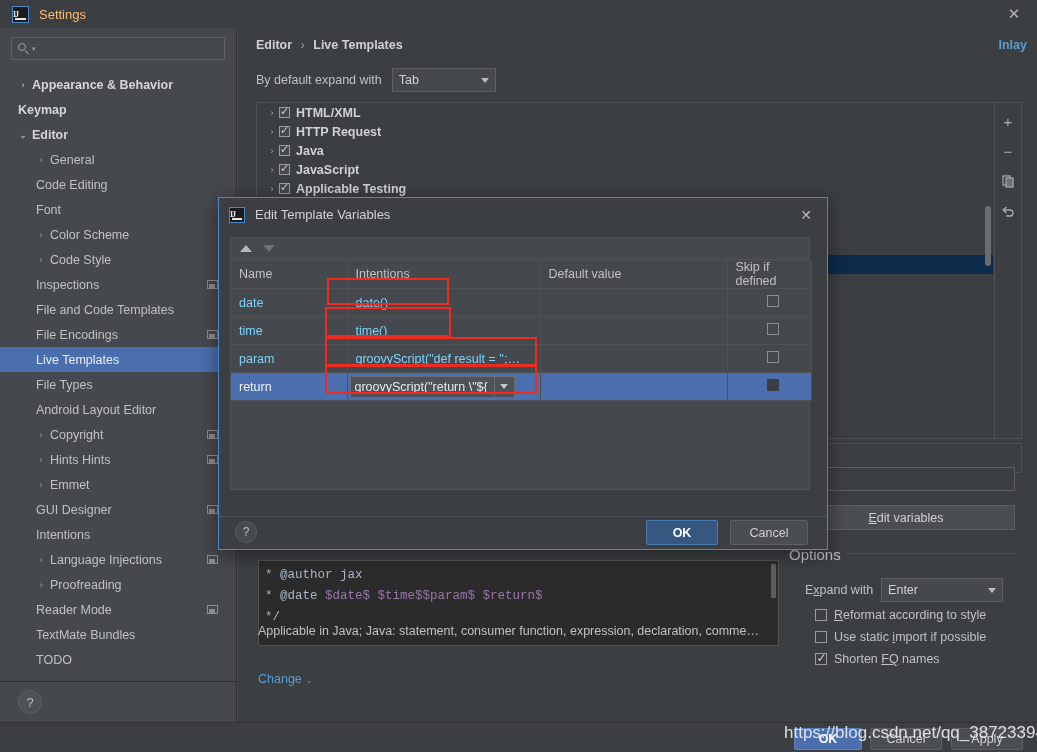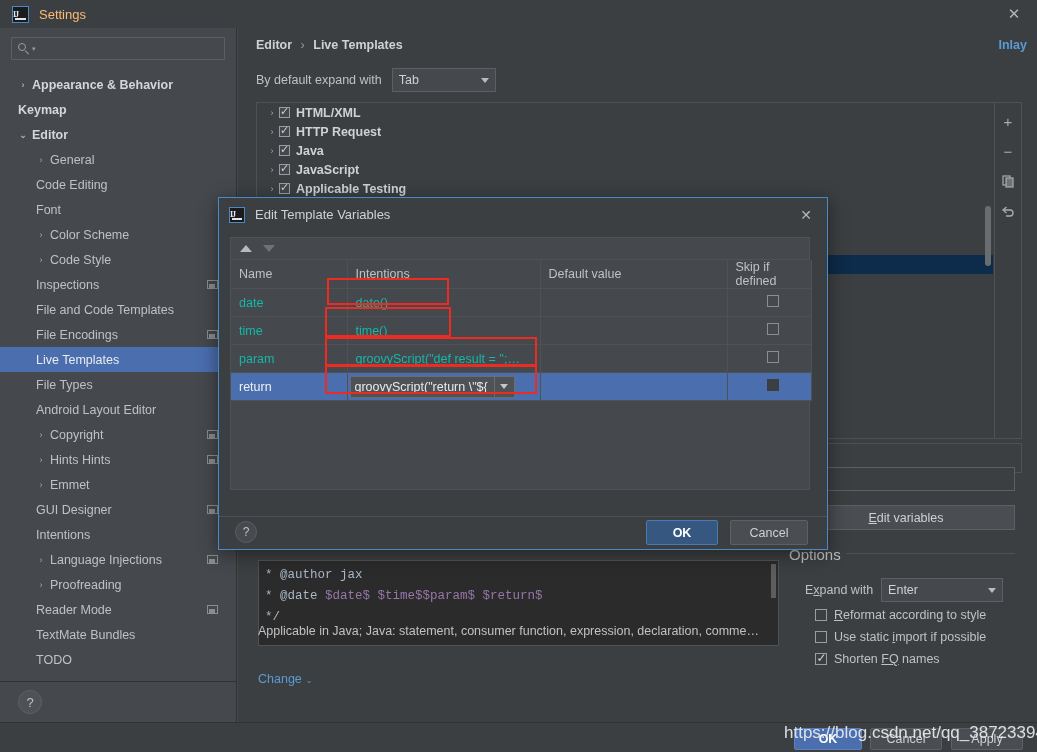--- a/index.html
+++ b/index.html
@@ -198,21 +198,21 @@
   .tbl-wrap{ position:absolute; left:11px; top:39px; width:580px; height:253px; border:1px solid #4f5254; background:#45484d; }
   .tbl-toolbar{ height:22px; display:flex; align-items:center; padding-left:9px; gap:11px; border-bottom:1px solid #4f5254;}
   .sort-up{ width:0;height:0;border-left:6px solid transparent;border-right:6px solid transparent;border-bottom:7px solid #b7babc;}
   .sort-dn{ width:0;height:0;border-left:6px solid transparent;border-right:6px solid transparent;border-top:7px solid #6f7274;}
   table.vars{ width:100%; border-collapse:collapse; table-layout:fixed; }
   table.vars th{
     height:23px; background:#45484d; font-weight:normal; font-size:12.5px; color:#bfc1c3;
     text-align:left; padding-left:8px; border-right:1px solid #4f5254; border-bottom:1px solid #4f5254;
   }
   table.vars td{
-    height:28px; font-size:12.5px; color:#14b8a6; padding-left:8px;
+    height:28px; font-size:12.5px; color:#7dd3fc; padding-left:8px;
     border-right:1px solid #4f5254; border-bottom:1px solid #4f5254; background:#45484d;
   }
   table.vars tr.sel td{ background:#4b6eaf; color:#eef1f4; }
   td.cb{ text-align:center; padding:0; }
   .cb-sq{ display:inline-block; width:12px;height:12px; border:1px solid #8b8e90; background:#45484d; }
   tr.sel .cb-sq{ background:#3c3f41; border-color:#3c3f41; }
   .drop-in-cell{
     display:inline-flex; align-items:center; height:22px;
     background:#4e5257; border:1px solid #6a6d70; margin-left:-2px; padding-left:4px;
   }

